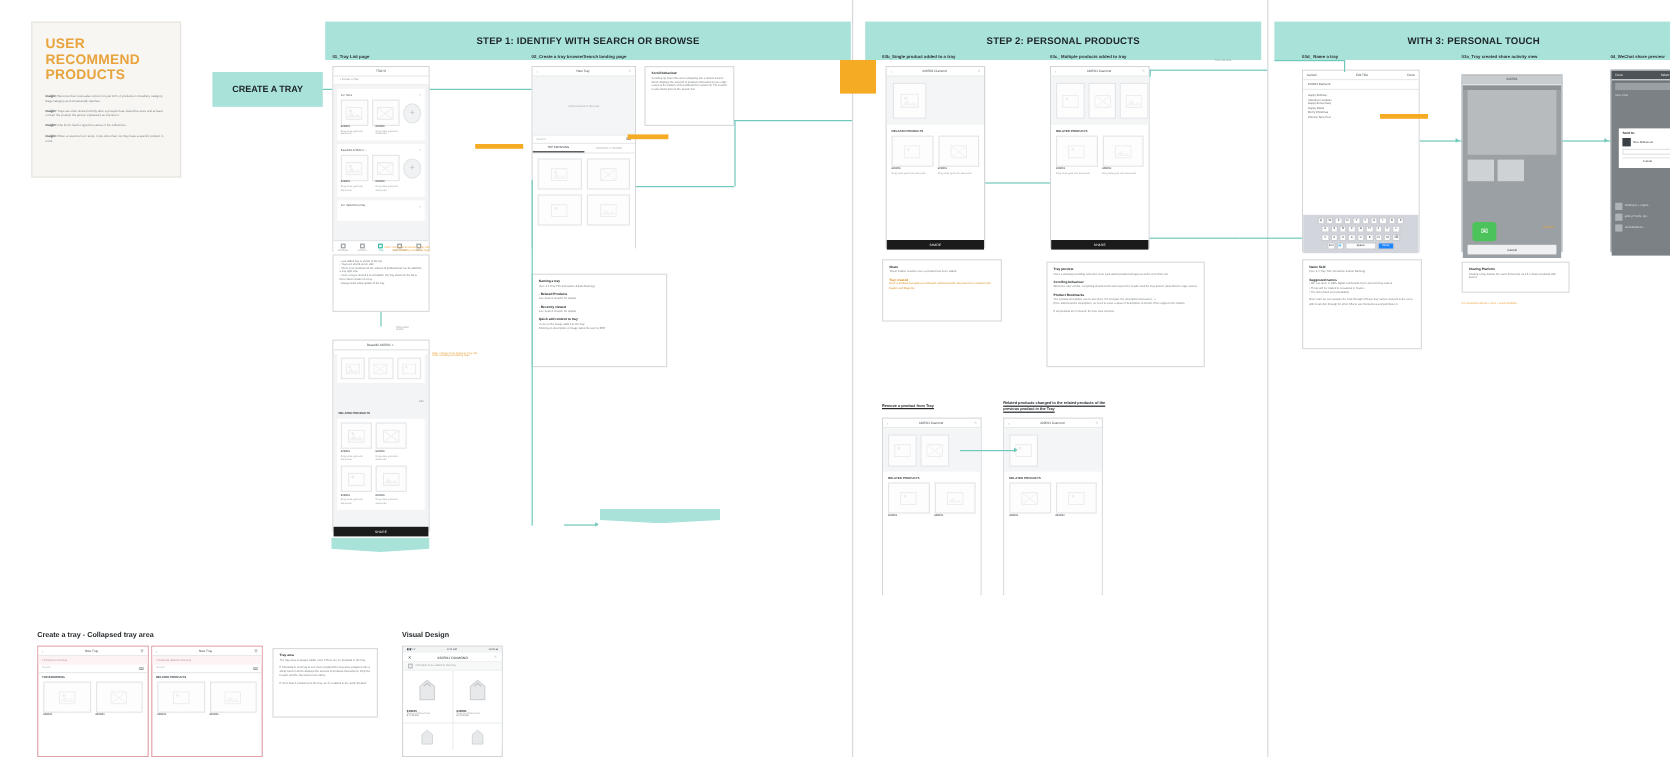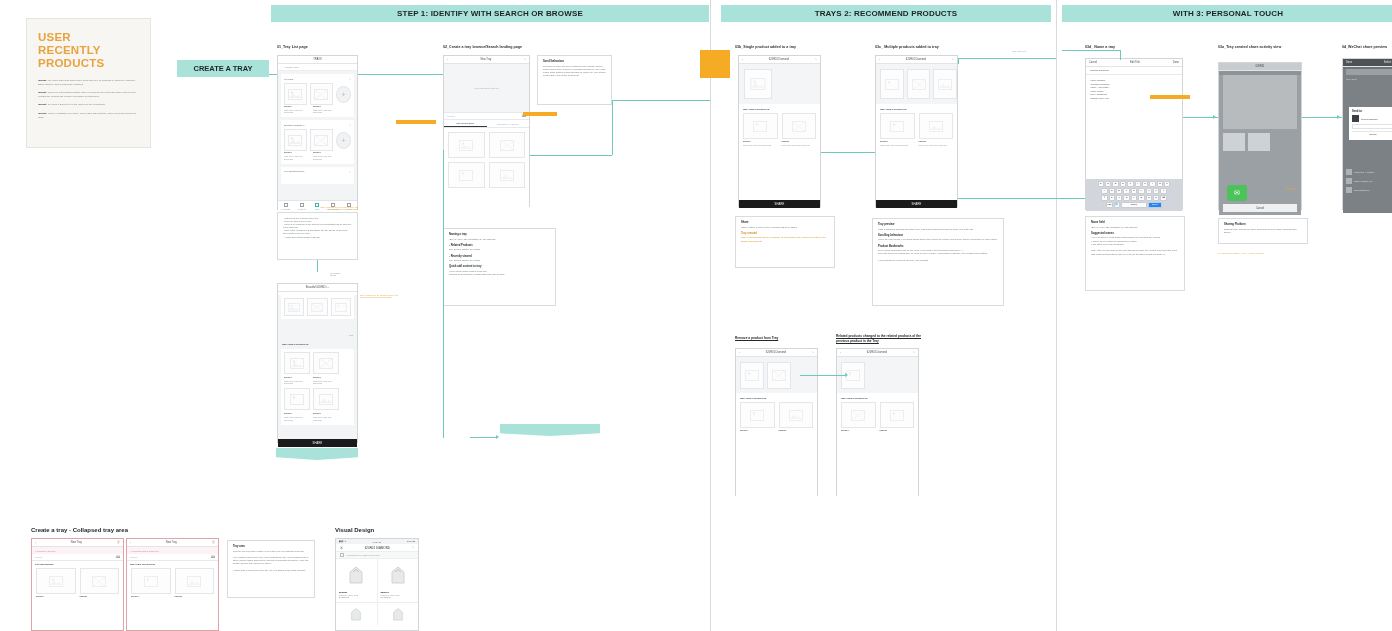--- a/index.html
+++ b/index.html
@@ -19,21 +19,21 @@
   .tiny { font-size:2.2px; line-height:3.1px; color:#6d7478; }
   .lbl { font-size:3.6px; font-weight:bold; color:#2b3033; letter-spacing:.01em; }
   .note-box {
     background:#fff; border:1px solid #d9dcdf; padding:4px 5px;
   }
   .note-h { font-size:2.7px; font-weight:bold; color:#23282b; margin-bottom:1.5px; }
   .note-p { font-size:2.3px; line-height:3.3px; color:#72787c; margin:0 0 3px 0; }
 
   
   .step-banner {
-    position:absolute; top:5px; height:17px;
+    position:absolute; top:18px; height:32px;
     background:#a8e2d8; display:flex; align-items:center; justify-content:center;
   }
   .step-banner span { font-size:8px; font-weight:bold; color:#1d2326; letter-spacing:.02em; }
   #step1 { left:271px; width:438px; }
   #step2 { left:721px; width:330px; }
   #step3 { left:1062px; width:360px; }
   #step3 span { margin-right:28px; }
 
   
   .lane-sep { position:absolute; top:0; width:1px; background:#d7dadd; height:631px; }
@@ -45,21 +45,21 @@
   }
   #insights h1 {
     margin:0 0 9px 0; font-size:11.5px; line-height:13px; font-weight:bold;
     color:#e8a33d; letter-spacing:.02em;
   }
   #insights .ins { font-size:2.5px; line-height:3.6px; color:#7d8287; margin:0 0 5px 0; }
   #insights .ins b { color:#3b4045; }
 
   
   #create-tray {
-    left:177px; top:60px; width:92px; height:17px; background:#a8e2d8;
+    left:177px; top:60px; width:92px; height:29px; background:#a8e2d8;
     display:flex; align-items:center; justify-content:center;
   }
   #create-tray span { font-size:7.5px; font-weight:bold; color:#1d2326; }
 
   
   .phone { background:#ffffff; border:1px solid #d2d6d9; position:absolute; }
   .phone-bar {
     height:8px; border-bottom:1px solid #e2e5e7; display:flex; align-items:center;
     justify-content:center; font-size:2.6px; color:#4a4f53; background:#fff;
   }
@@ -133,30 +133,30 @@
 
 <div class="canvas">
 
   <div class="lane-sep" style="left:710px;"></div>
   <div class="lane-sep" style="left:1056px;"></div>
 
   <div class="step-banner" id="step1">
     <span>STEP 1: IDENTIFY WITH SEARCH OR BROWSE</span>
   </div>
   <div class="step-banner" id="step2">
-    <span>TRAYS 2: RECOMMEND PRODUCTS</span>
+    <span>STEP 2: PERSONAL PRODUCTS</span>
   </div>
   <div class="step-banner" id="step3">
     <span>WITH 3: PERSONAL TOUCH</span>
   </div>
 
   <div class="abs" id="insights">
     <h1>
       <span>USER</span><br>
-      <span>RECENTLY</span><br>
+      <span>RECOMMEND</span><br>
       <span>PRODUCTS</span>
     </h1>
     <p class="ins"><b>Insight:</b> <span>We know that most sales come from just 10% of products in Jewellery category, Bags category and occasionally watches.</span></p>
     <p class="ins"><b>Insight:</b> <span>Trays are often shared shortly after a prospect has visited the store and at least contain the product the person expressed an interest in.</span></p>
     <p class="ins"><b>Insight:</b> <span>CAs find it hard to type the names of the collections.</span></p>
     <p class="ins"><b>Insight:</b> <span>When a customer is in store, more often than not they have a specific product in mind.</span></p>
   </div>
 
   <div class="abs" id="create-tray">
     <span>CREATE A TRAY</span>

